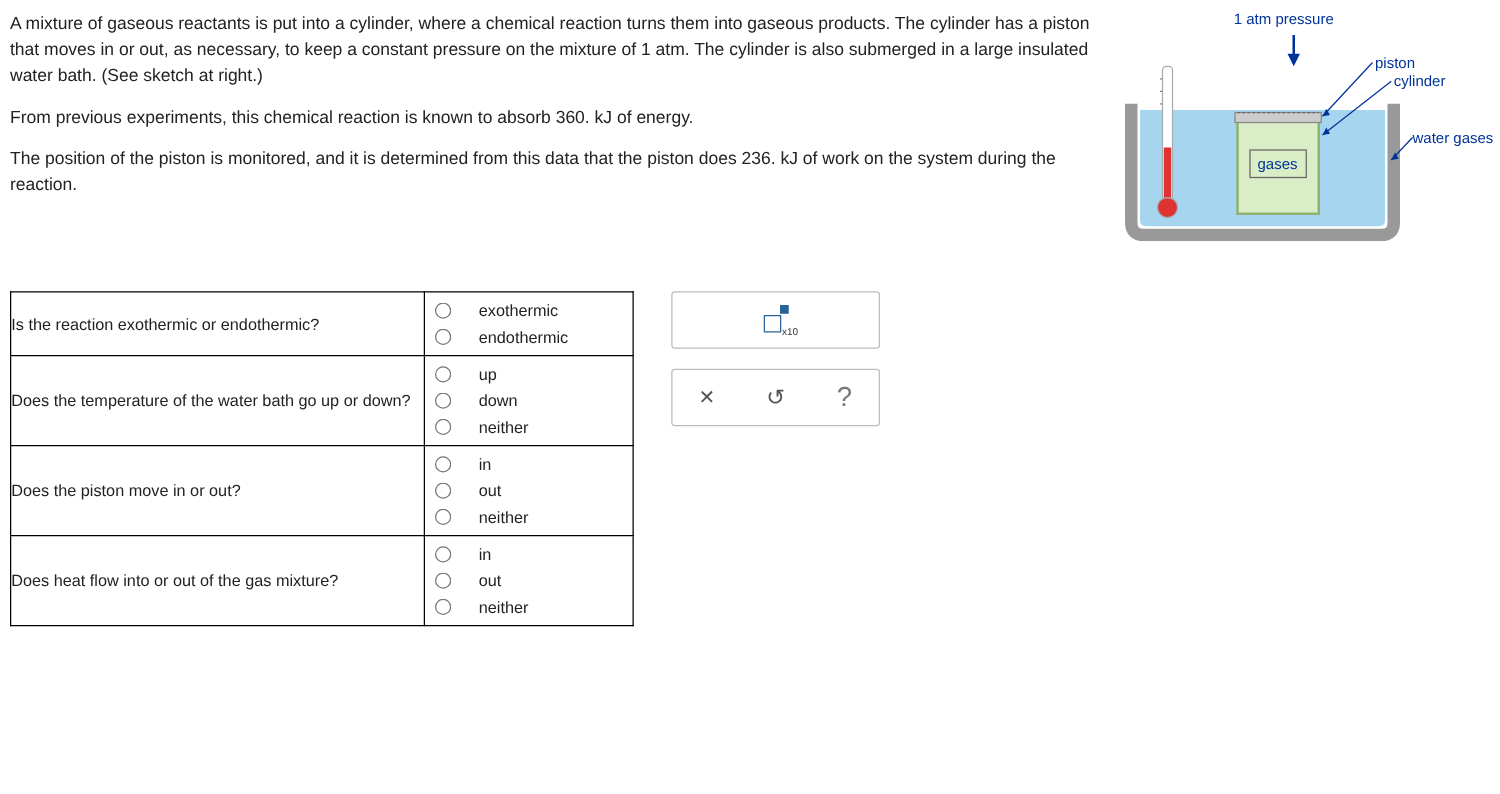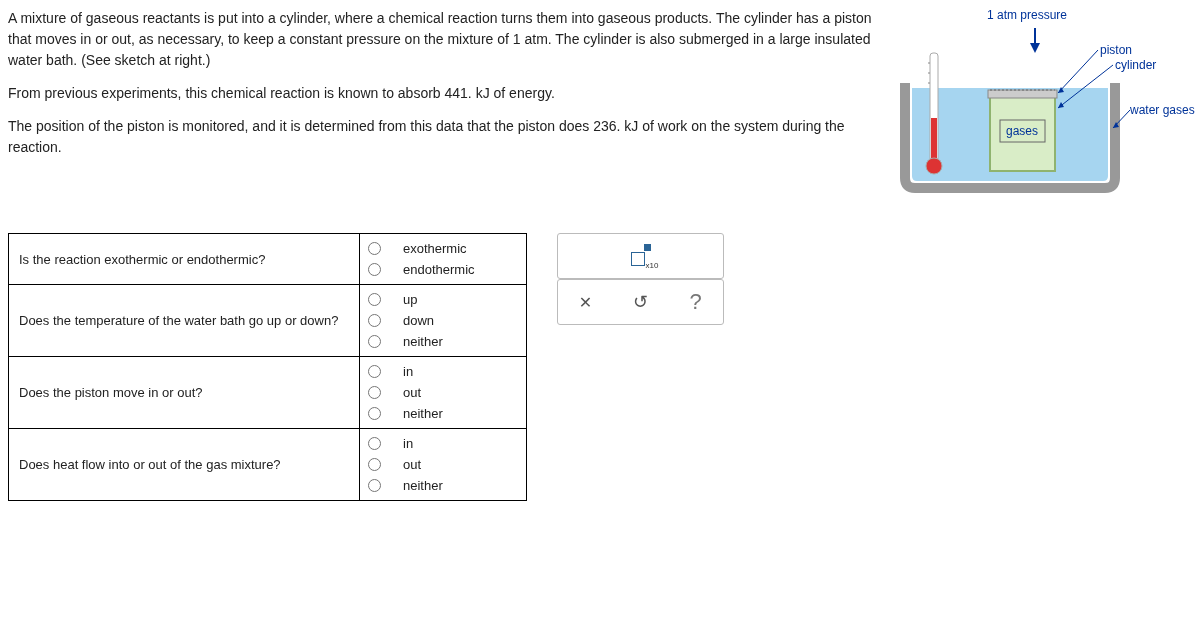--- a/index.html
+++ b/index.html
@@ -45,21 +45,21 @@
     display: flex;
     gap: 30px;
     align-items: flex-start;
   }
 
   table.qtable {
     border-collapse: collapse;
   }
   table.qtable td {
     border: 1px solid #000;
-    padding: 6px 10px;
+    padding: 6px 0;
     vertical-align: middle;
     font-size: 13px;
   }
   .qcell {
     width: 330px;
   }
   .acell {
     width: 150px;
     padding: 4px 8px !important;
   }
@@ -82,21 +82,21 @@
     vertical-align: middle;
   }
   .unit {
     font-size: 13px;
     margin-left: 4px;
   }
 
   .palette {
     display: flex;
     flex-direction: column;
-    gap: 0;
+    gap: 16px;
   }
   .pal-row {
     width: 165px;
     height: 44px;
     border: 1px solid #bbb;
     border-radius: 3px;
     display: flex;
     align-items: center;
     justify-content: space-around;
     font-size: 18px;
@@ -143,21 +143,21 @@
     font-size: 22px;
     color: #777;
   }
 </style>
 </head>
 <body>
 
 <div class="top-area">
   <div class="prose">
     <p>A mixture of gaseous reactants is put into a cylinder, where a chemical reaction turns them into gaseous products. The cylinder has a piston that moves in or out, as necessary, to keep a constant pressure on the mixture of 1 atm. The cylinder is also submerged in a large insulated water bath. (See sketch at right.)</p>
-    <p>From previous experiments, this chemical reaction is known to absorb 441. kJ of energy.</p>
+    <p>From previous experiments, this chemical reaction is known to absorb 360. kJ of energy.</p>
     <p>The position of the piston is monitored, and it is determined from this data that the piston does 236. kJ of work on the system during the reaction.</p>
   </div>
 
   <div class="diagram">
     <span class="label" style="top:0;left:97px;">1 atm pressure</span>
     <span class="label" style="top:35px;left:210px;">piston</span>
     <span class="label" style="top:50px;left:225px;">cylinder</span>
     <span class="label" style="top:95px;left:240px;">water gases</span>
 
     <svg width="280" height="185">

